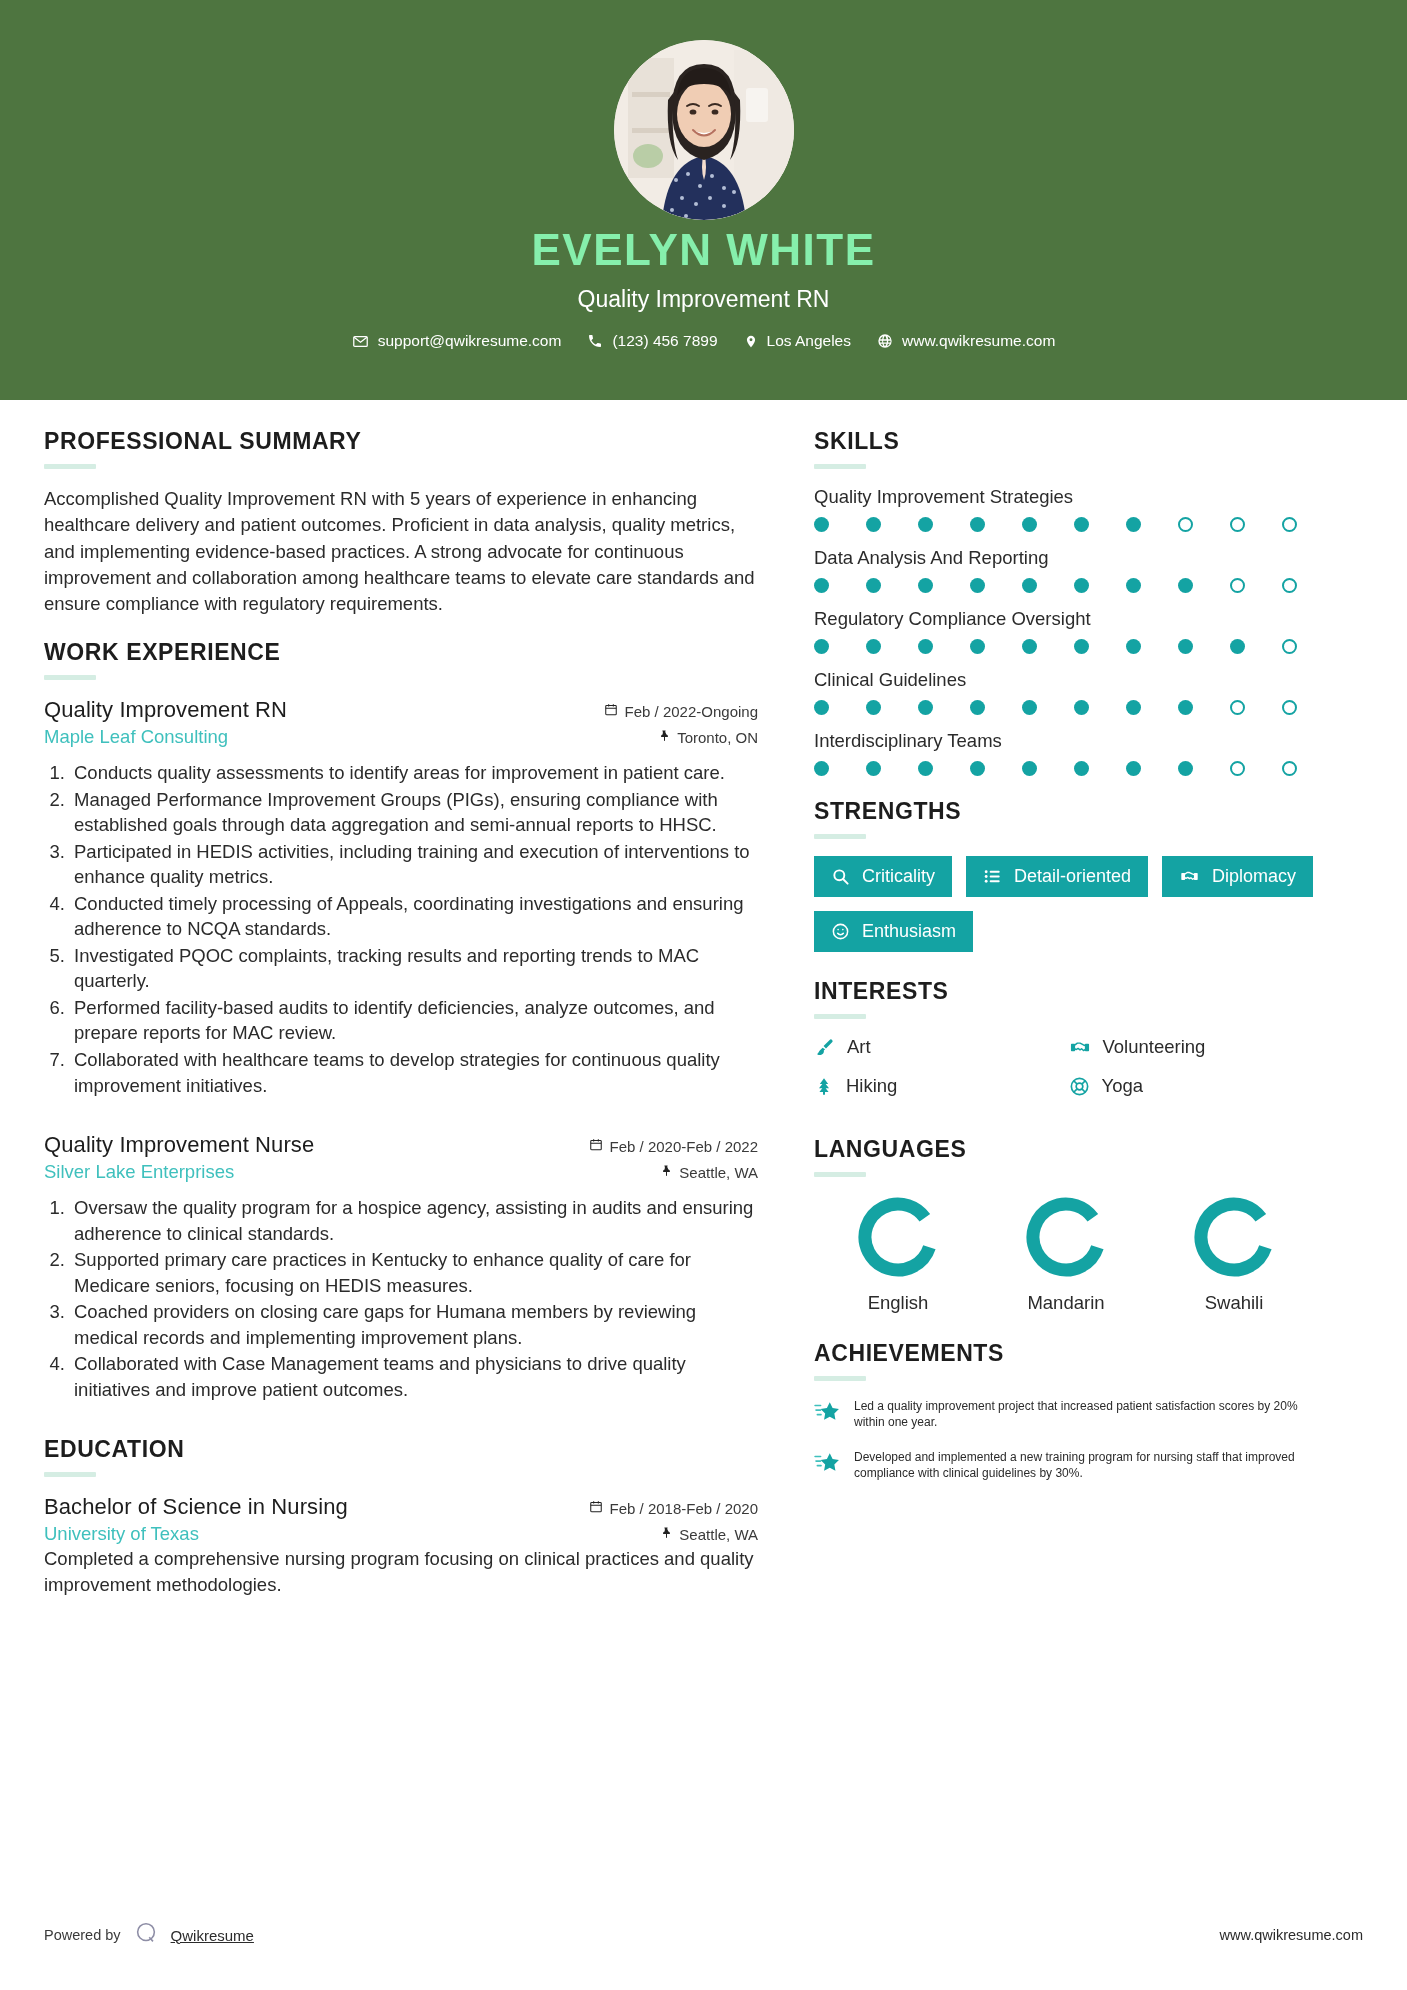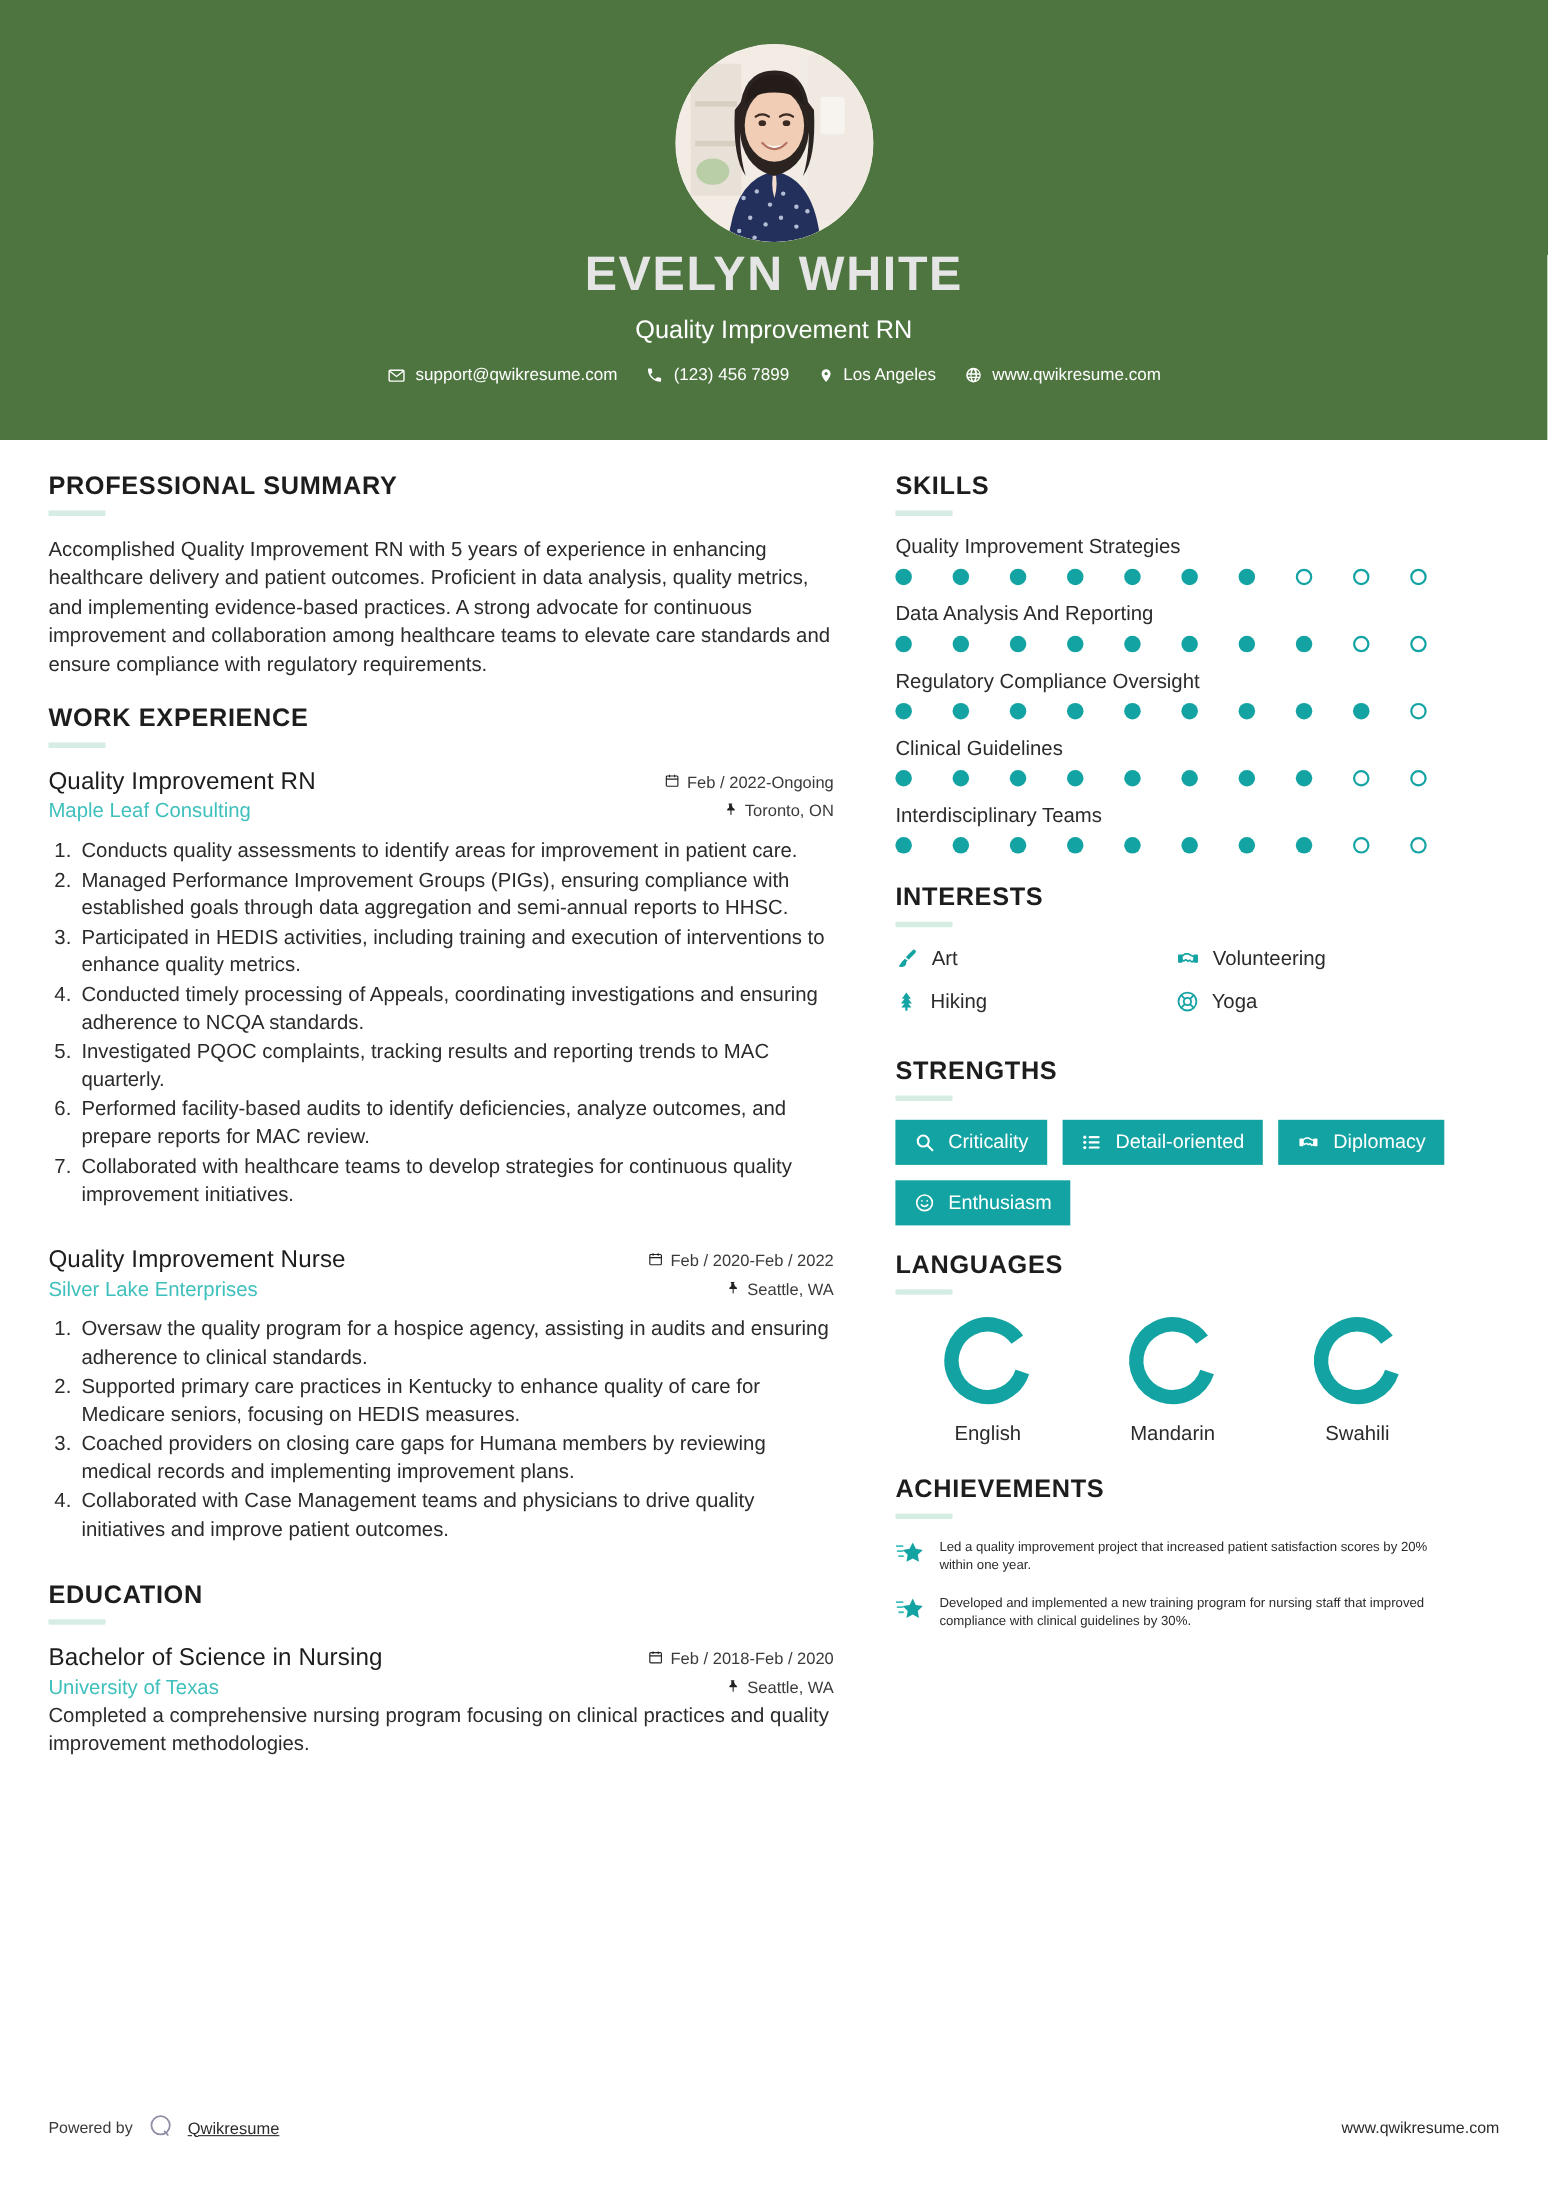--- a/index.html
+++ b/index.html
@@ -38,21 +38,21 @@
     background: #efeae4;
   }
   .avatar svg { display: block; width: 180px; height: 180px; }
   .name {
     position: absolute;
     top: 225px;
     left: 0; right: 0;
     font-size: 44px;
     font-weight: 700;
     letter-spacing: 1.5px;
-    color: #e5e5e5;
+    color: #86efac;
   }
   .role {
     position: absolute;
     top: 286px;
     left: 0; right: 0;
     font-size: 23px;
     font-weight: 400;
     color: #ffffff;
   }
   .contact {
@@ -522,65 +522,20 @@
               <span class="dot on"></span>
               <span class="dot on"></span>
               <span class="dot on"></span>
               <span class="dot on"></span>
               <span class="dot off"></span>
               <span class="dot off"></span>
             </div>
         </div>
       </div>
 
-      <div class="sec" style="margin-top:26px;">
-        <div class="sec-title">INTERESTS</div>
-        <div class="sec-rule"></div>
-        <div class="interests">
-          <div class="interest">
-            <span>
-              <svg width="21" height="21" viewBox="0 0 24 24" fill="#14A3A3">
-                <path d="M20.7 3.3a2 2 0 0 0-2.8 0l-7 7 2.8 2.8 7-7a2 2 0 0 0 0-2.8z"></path>
-                <path d="M9.8 12.2 6.6 15.4c-1 1-1.2 2.6-2.4 3.4-.6.4-.5 1.3.2 1.5 2 .7 4.3.3 5.8-1.2 1.1-1.1 1.3-2.5 1-3.6l1.5-1.5-2.9-1.8z"></path>
-              </svg>
-            </span>
-            <span>Art</span>
-          </div>
-          <div class="interest">
-            <span>
-              <svg width="22" height="21" viewBox="0 0 24 24" fill="none" stroke="#14A3A3" stroke-width="1.7" stroke-linejoin="round">
-                <path d="M2.5 8.5h3v7h-3z" fill="#14A3A3"></path>
-                <path d="M18.5 8.5h3v7h-3z" fill="#14A3A3"></path>
-                <path d="M5.5 9.5 9 7h3l3.5 1.8 3 1.2v4l-2.5 1.5-2.2-2-1.8 1.2-2.2-1.6-2.3 1.3-2-1.4z"></path>
-              </svg>
-            </span>
-            <span>Volunteering</span>
-          </div>
-          <div class="interest">
-            <span>
-              <svg width="20" height="21" viewBox="0 0 24 24" fill="#14A3A3">
-                <path d="M12 2 7 9h3l-4 5h4l-3.5 4.5h11L14 14h4l-4-5h3z"></path>
-                <rect x="10.8" y="18" width="2.4" height="4" rx="0.6"></rect>
-              </svg>
-            </span>
-            <span>Hiking</span>
-          </div>
-          <div class="interest">
-            <span>
-              <svg width="21" height="21" viewBox="0 0 24 24" fill="none" stroke="#14A3A3" stroke-width="1.9">
-                <circle cx="12" cy="12" r="9.3"></circle>
-                  <circle cx="12" cy="12" r="3.8"></circle>
-                <path d="M5.4 5.4l3.9 3.9M18.6 5.4l-3.9 3.9M5.4 18.6l3.9-3.9M18.6 18.6l-3.9-3.9"></path>
-              </svg>
-            </span>
-            <span>Yoga</span>
-          </div>
-        </div>
-      </div>
-
       <div class="sec" style="margin-top:14px;">
         <div class="sec-title">STRENGTHS</div>
         <div class="sec-rule"></div>
         <div class="strengths">
           <div class="strength">
             <span>
               <svg width="19" height="19" viewBox="0 0 24 24" fill="none" stroke="#ffffff" stroke-width="2.4" stroke-linecap="round">
                 <circle cx="10.5" cy="10.5" r="6.3"></circle>
                   <path d="M15.2 15.2 21 21"></path>
               </svg>
@@ -613,20 +568,65 @@
           <div class="strength">
             <span>
               <svg width="19" height="19" viewBox="0 0 24 24" fill="none" stroke="#ffffff" stroke-width="1.9" stroke-linecap="round">
                 <circle cx="12" cy="12" r="9"></circle>
                 <path d="M8.4 14.2a4.4 4.4 0 0 0 7.2 0"></path>
                 <circle cx="9" cy="9.6" r="1" fill="#ffffff" stroke="none"></circle>
                 <circle cx="15" cy="9.6" r="1" fill="#ffffff" stroke="none"></circle>
               </svg>
             </span>
             <span>Enthusiasm</span>
+          </div>
+        </div>
+      </div>
+
+      <div class="sec" style="margin-top:26px;">
+        <div class="sec-title">INTERESTS</div>
+        <div class="sec-rule"></div>
+        <div class="interests">
+          <div class="interest">
+            <span>
+              <svg width="21" height="21" viewBox="0 0 24 24" fill="#14A3A3">
+                <path d="M20.7 3.3a2 2 0 0 0-2.8 0l-7 7 2.8 2.8 7-7a2 2 0 0 0 0-2.8z"></path>
+                <path d="M9.8 12.2 6.6 15.4c-1 1-1.2 2.6-2.4 3.4-.6.4-.5 1.3.2 1.5 2 .7 4.3.3 5.8-1.2 1.1-1.1 1.3-2.5 1-3.6l1.5-1.5-2.9-1.8z"></path>
+              </svg>
+            </span>
+            <span>Art</span>
+          </div>
+          <div class="interest">
+            <span>
+              <svg width="22" height="21" viewBox="0 0 24 24" fill="none" stroke="#14A3A3" stroke-width="1.7" stroke-linejoin="round">
+                <path d="M2.5 8.5h3v7h-3z" fill="#14A3A3"></path>
+                <path d="M18.5 8.5h3v7h-3z" fill="#14A3A3"></path>
+                <path d="M5.5 9.5 9 7h3l3.5 1.8 3 1.2v4l-2.5 1.5-2.2-2-1.8 1.2-2.2-1.6-2.3 1.3-2-1.4z"></path>
+              </svg>
+            </span>
+            <span>Volunteering</span>
+          </div>
+          <div class="interest">
+            <span>
+              <svg width="20" height="21" viewBox="0 0 24 24" fill="#14A3A3">
+                <path d="M12 2 7 9h3l-4 5h4l-3.5 4.5h11L14 14h4l-4-5h3z"></path>
+                <rect x="10.8" y="18" width="2.4" height="4" rx="0.6"></rect>
+              </svg>
+            </span>
+            <span>Hiking</span>
+          </div>
+          <div class="interest">
+            <span>
+              <svg width="21" height="21" viewBox="0 0 24 24" fill="none" stroke="#14A3A3" stroke-width="1.9">
+                <circle cx="12" cy="12" r="9.3"></circle>
+                  <circle cx="12" cy="12" r="3.8"></circle>
+                <path d="M5.4 5.4l3.9 3.9M18.6 5.4l-3.9 3.9M5.4 18.6l3.9-3.9M18.6 18.6l-3.9-3.9"></path>
+              </svg>
+            </span>
+            <span>Yoga</span>
           </div>
         </div>
       </div>
 
       <div class="sec" style="">
         <div class="sec-title">LANGUAGES</div>
         <div class="sec-rule"></div>
         <div class="langs">
           <div class="lang">
             <span><svg width="86" height="86" viewBox="0 0 86 86" aria-hidden="true">

